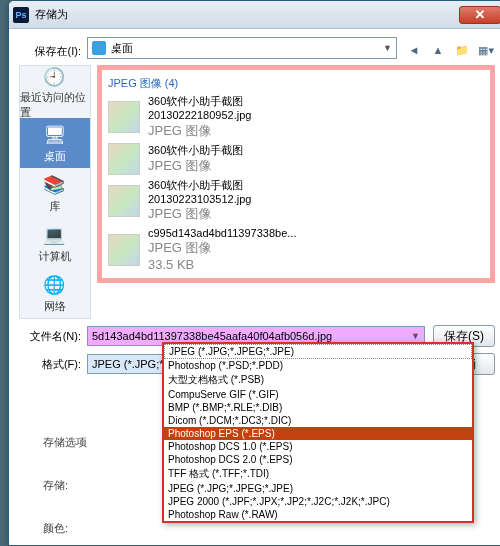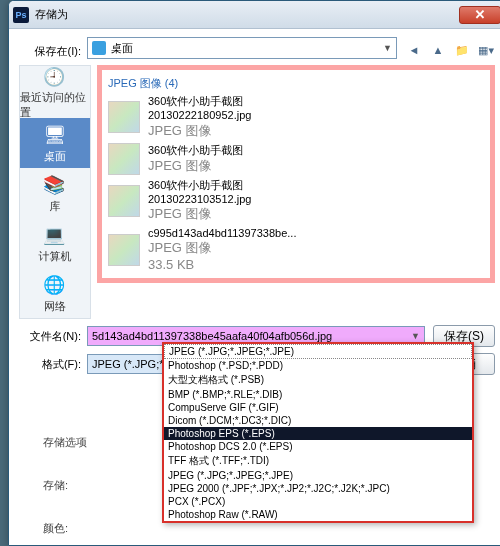--- a/index.html
+++ b/index.html
@@ -30,21 +30,21 @@
 .fname{color:#000}
 .ftype{color:#888;font-size:13px}
 .filename-row,.format-row{display:flex;align-items:center;margin-top:6px}
 .filename-row .lbl,.format-row .lbl{width:68px}
 .combo{flex:1;height:20px;border:1px solid #7a9ab8;background:#f0abfc;display:flex;align-items:center;padding:0 4px;position:relative}
 .combo .chev{margin-left:auto;font-size:9px;color:#555}
 .wbtn{width:62px;height:22px;margin-left:8px;background:linear-gradient(#fefefe,#e4e8ec);border:1px solid #8a9aaa;border-radius:3px;cursor:pointer;font-size:12px}
 .dropdown{position:absolute;top:342px;left:162px;width:312px;border:2px solid #d8302a;background:#fff;z-index:10;box-shadow:2px 2px 6px rgba(0,0,0,.3)}
 .dropdown .opt{padding:1px 4px;font-size:10px;cursor:pointer;white-space:nowrap;overflow:hidden}
 .dropdown .opt.sel{background:#fff;border:1px dotted #888}
-.dropdown .opt.hl{background:#0f172a;color:#fff}
+.dropdown .opt.hl{background:#c2410c;color:#fff}
 .lower{margin-top:60px;padding-left:24px;color:#444}
 .lower .sec{margin-bottom:28px;font-size:11px}
 .watermark{position:absolute;right:12px;bottom:18px;color:#fff;opacity:.35;font-size:14px;font-style:italic;text-shadow:0 0 3px #fff}
 </style>
 </head>
 <body>
 
 <div class="window">
   <div class="titlebar">
     <div class="ps-icon">Ps</div>
@@ -153,25 +153,25 @@
       <div class="sec">颜色:</div>
 
     </div>
   </div>
 </div>
 
 <div class="dropdown" id="fmt-dd">
     <div class="opt sel">JPEG (*.JPG;*.JPEG;*.JPE)</div>
     <div class="opt">Photoshop (*.PSD;*.PDD)</div>
     <div class="opt">大型文档格式 (*.PSB)</div>
+    <div class="opt">CompuServe GIF (*.GIF)</div>
     <div class="opt">BMP (*.BMP;*.RLE;*.DIB)</div>
-    <div class="opt">CompuServe GIF (*.GIF)</div>
     <div class="opt">Dicom (*.DCM;*.DC3;*.DIC)</div>
     <div class="opt hl">Photoshop EPS (*.EPS)</div>
+    <div class="opt">Photoshop DCS 1.0 (*.EPS)</div>
     <div class="opt">Photoshop DCS 2.0 (*.EPS)</div>
     <div class="opt">TFF 格式 (*.TFF;*.TDI)</div>
     <div class="opt">JPEG (*.JPG;*.JPEG;*.JPE)</div>
     <div class="opt">JPEG 2000 (*.JPF;*.JPX;*.JP2;*.J2C;*.J2K;*.JPC)</div>
-    <div class="opt">PCX (*.PCX)</div>
     <div class="opt">Photoshop Raw (*.RAW)</div>
   </div>
 
 <div class="watermark">PConline</div>
 
 </body></html>

